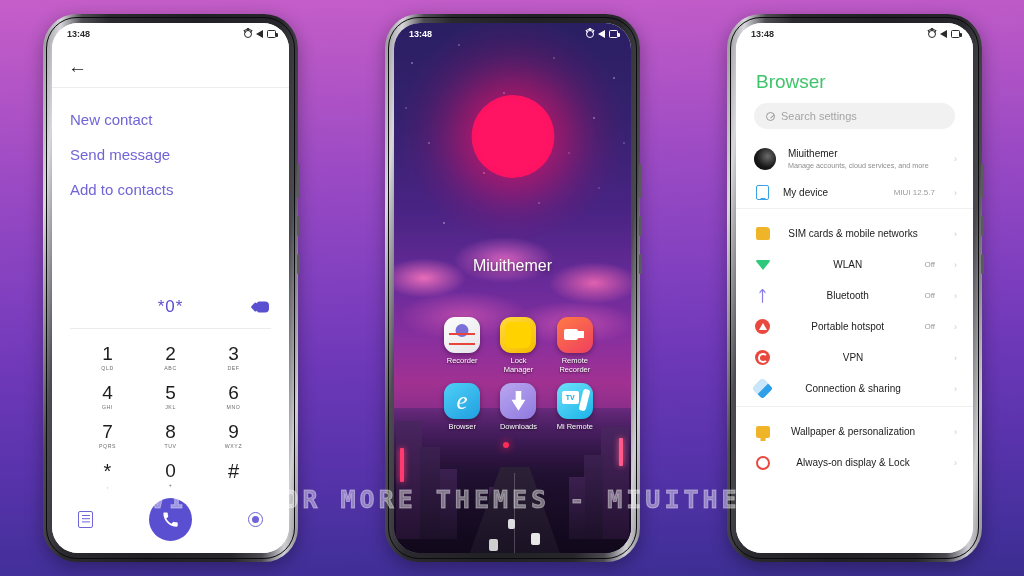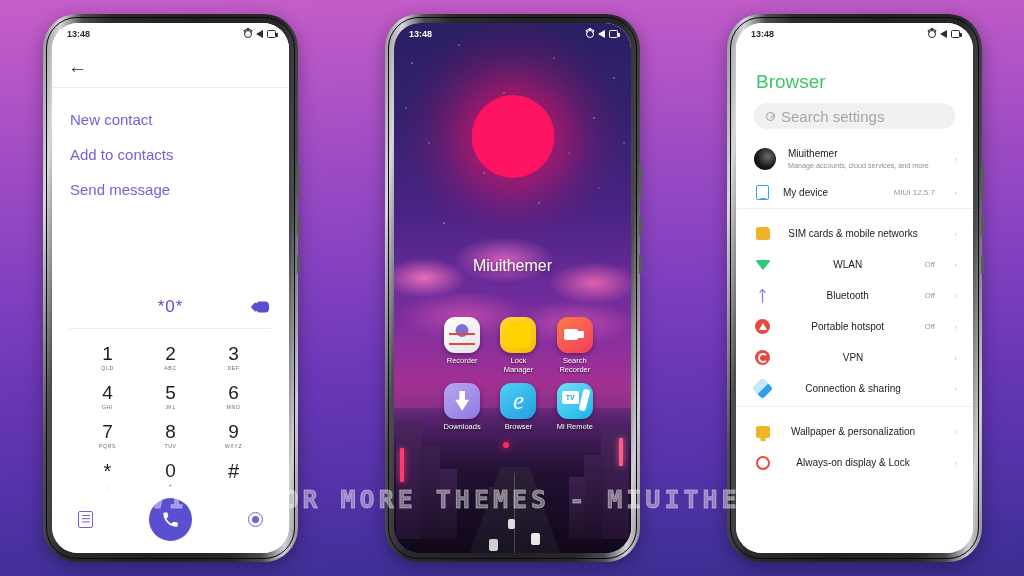--- a/index.html
+++ b/index.html
@@ -171,21 +171,21 @@
   .ic-remote::before{content:"TV";position:absolute;left:5px;top:8px;width:17px;height:13px;background:#fff;border-radius:2px;font-size:7px;color:#17a9dd;text-align:center;line-height:13px;font-weight:bold;}
   .ic-remote::after{content:"";position:absolute;right:5px;top:6px;width:7px;height:22px;background:#fff;border-radius:3px;transform:rotate(14deg);}
 
   
   .p3{ height:100%; background:#fff; overflow:hidden; position:relative; display:flex; flex-direction:column;}
   .s-title{ font-size:19px; color:#3ec46a; padding:26px 20px 10px; }
   .s-search{ margin:0 18px 12px; height:26px; background:#f1f1f1; border-radius:13px;
     display:flex; align-items:center; gap:6px; padding:0 12px; }
   .s-search-ic{ width:9px;height:9px;border:1.3px solid #9b9b9b;border-radius:50%;position:relative;flex:none;}
   .s-search-ic::after{content:"";position:absolute;left:2.5px;top:3.5px;width:5px;height:1.2px;background:#9b9b9b;transform:rotate(-40deg);}
-  .s-search-txt{ font-size:15px; color:#a5a5a5; }
+  .s-search-txt{ font-size:11px; color:#a5a5a5; }
 
   .s-group{ padding:2px 0;text-align:center; }
   .s-gap{ height:8px; background:#fff; border-top:1px solid #f0f0f0; }
   .s-row{ display:flex; align-items:center; padding:7px 16px 7px 18px; gap:12px; min-height:31px;}
   .s-ico{ width:17px;height:17px;flex:none;position:relative;display:flex;align-items:center;justify-content:center;}
   .s-txt{ flex:1; }
   .s-label{ font-size:10px; color:#1b1b1b; }
   .s-sub{ font-size:7.2px; color:#8d8d8d; margin-top:2px; }
   .s-val{ font-size:8px; color:#9a9a9a; margin-right:7px; }
   .s-chev{ font-size:9px; color:#c8c8c8; }
@@ -230,22 +230,22 @@
         </span>
       </div>
 
       <div class="p1-appbar">
         <span class="p1-back">←</span>
       </div>
       <div class="p1-divider"></div>
 
       <div class="p1-actions">
         <div>New contact</div>
+        <div>Send message</div>
         <div>Add to contacts</div>
-        <div>Send message</div>
       </div>
 
       <div class="p1-spacer"></div>
 
       <div class="p1-number-row">
         <span class="p1-number">*0*</span>
         <span class="p1-del"></span>
       </div>
       <div class="p1-sep"></div>
 
@@ -370,32 +370,32 @@
           </div>
           <div class="app">
             <div class="appicon ic-file"></div>
             <div class="appname">
               <span>Lock</span><br><span>Manager</span>
             </div>
           </div>
           <div class="app">
             <div class="appicon ic-screc"></div>
             <div class="appname">
-              <span>Search</span><br><span>Recorder</span>
+              <span>Remote</span><br><span>Recorder</span>
             </div>
           </div>
         </div>
         <div class="approw">
+          <div class="app">
+            <div class="appicon ic-browser"></div>
+            <div class="appname">Browser</div>
+          </div>
           <div class="app">
             <div class="appicon ic-dl"></div>
             <div class="appname">Downloads</div>
-          </div>
-          <div class="app">
-            <div class="appicon ic-browser"></div>
-            <div class="appname">Browser</div>
           </div>
           <div class="app">
             <div class="appicon ic-remote"></div>
             <div class="appname">Mi Remote</div>
           </div>
         </div>
       </div>
     </div>
   </div>
 </div>

